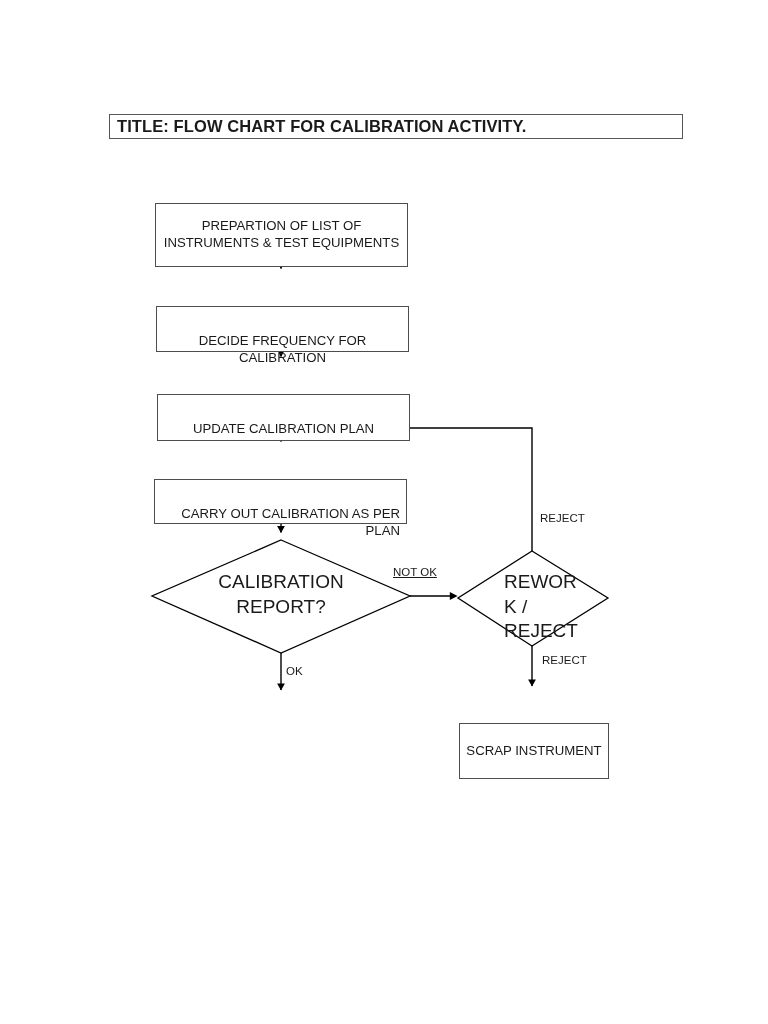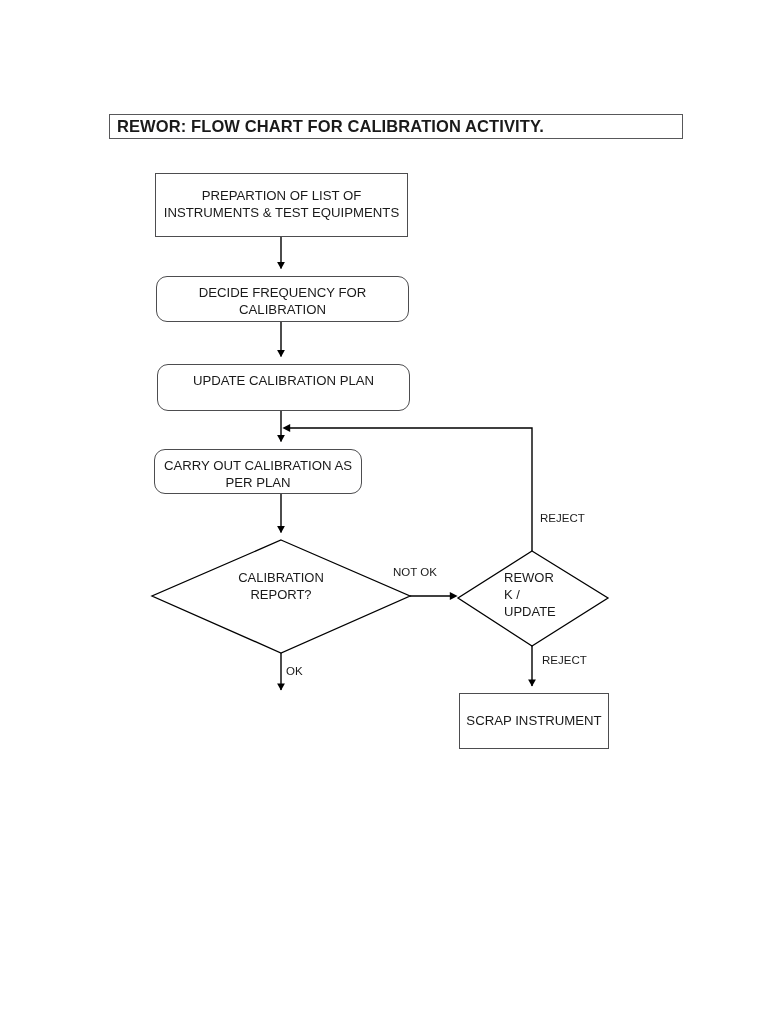--- a/index.html
+++ b/index.html
@@ -50,55 +50,56 @@
   .proc {
     position: absolute;
     border: 1px solid #4d4d4f;
     background: #ffffff;
     display: flex;
     justify-content: center;
     text-align: center;
     font-size: 13.2px;
     line-height: 1.27;
     color: #1a1a1a;
+    margin-top: 30px;
   }
   .proc span { display: block; padding: 0 6px; }
   .proc.center-v { align-items: center; }
-  .proc.top-v { align-items: flex-start; padding-top: 8px; border-radius: 11px; }
+  .proc.top-v { align-items: flex-start; padding-top: 26px; }
 
   #box-preparation { left: 155px; top: 173px; width: 253px; height: 64px; }
   #box-frequency   { left: 156px; top: 276px; width: 253px; height: 46px; }
   #box-plan        { left: 157px; top: 364px; width: 253px; height: 47px; }
-  #box-carryout    { left: 154px; top: 449px; width: 208px; height: 45px; }
+  #box-carryout    { left: 154px; top: 449px; width: 253px; height: 45px; text-align: right; }
   #box-update      { left: 157px; top: 697px; width: 253px; height: 48px; }
   #box-scrap       { left: 459px; top: 693px; width: 150px; height: 56px; }
   .diamond-label {
     position: absolute;
-    font-size: 13px;
+    font-size: 19px;
     line-height: 1.3;
     color: #1a1a1a;
     white-space: pre-line;
   }
   #diamond1-label {
     left: 152px; top: 570px; width: 258px;
     text-align: center;
   }
   #diamond2-label {
     left: 504px; top: 570px; width: 90px;
     text-align: left;
   }
 
   
   .edge-label {
     position: absolute;
     font-size: 11.5px;
     color: #1a1a1a;
     white-space: nowrap;
   }
-  #label-notok  { left: 393px; top: 566px; }
+  #label-notok  { left: 393px; top: 566px; text-decoration: underline; }
   #label-rework { left: 540px; top: 512px; }
   #label-ok     { left: 286px; top: 665px; }
   #label-reject { left: 542px; top: 654px; }
 </style>
 </head>
 <body>
 
 <div id="canvas">
 
   <svg class="lines" viewBox="0 0 768 1024">
@@ -149,21 +150,21 @@
     <g>
       <line x1="281" y1="653" x2="281" y2="690" stroke="#000000" stroke-width="1.4" marker-end="url(#arrowDown)"></line>
     </g>
 
     <g>
       <line x1="532" y1="646" x2="532" y2="686" stroke="#000000" stroke-width="1.4" marker-end="url(#arrowDown)"></line>
     </g>
   </svg>
 
   <div class="title-box">
-    <span class="title-text">REWOR: FLOW CHART FOR CALIBRATION ACTIVITY.</span>
+    <span class="title-text">TITLE: FLOW CHART FOR CALIBRATION ACTIVITY.</span>
   </div>
 
   <div class="proc center-v" id="box-preparation">
     <span>PREPARTION OF LIST OF INSTRUMENTS &amp; TEST EQUIPMENTS</span>
   </div>
 
   <div class="proc top-v" id="box-frequency">
     <span>DECIDE FREQUENCY FOR CALIBRATION</span>
   </div>
 
@@ -178,21 +179,21 @@
 
   <div class="proc center-v" id="box-scrap">
     <span>SCRAP INSTRUMENT</span>
   </div>
 
   <div class="diamond-label" id="diamond1-label">CALIBRATION
 REPORT?</div>
 
   <div class="diamond-label" id="diamond2-label">REWOR
 K /
-UPDATE</div>
+REJECT</div>
 
   <div class="edge-label" id="label-notok">NOT OK</div>
 
   <div class="edge-label" id="label-rework">REJECT</div>
 
   <div class="edge-label" id="label-ok">OK</div>
 
   <div class="edge-label" id="label-reject">REJECT</div>
 
 </div>

